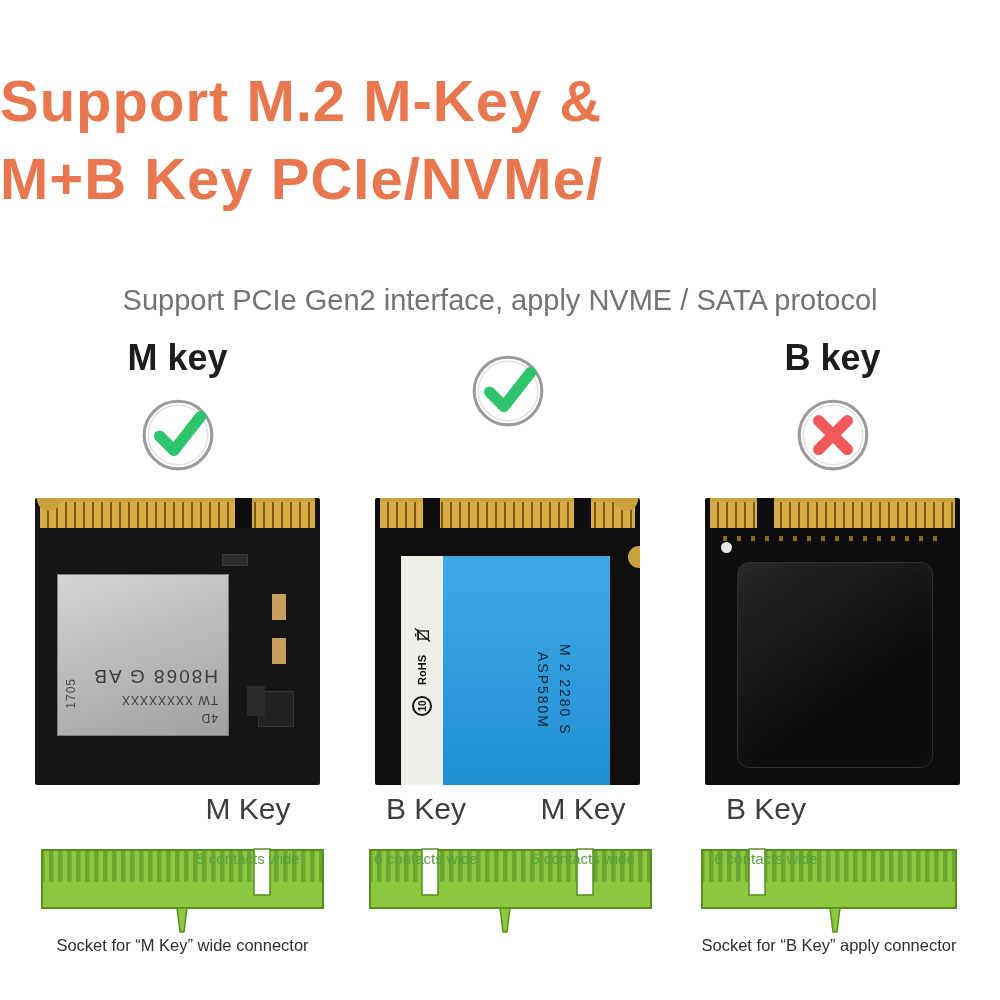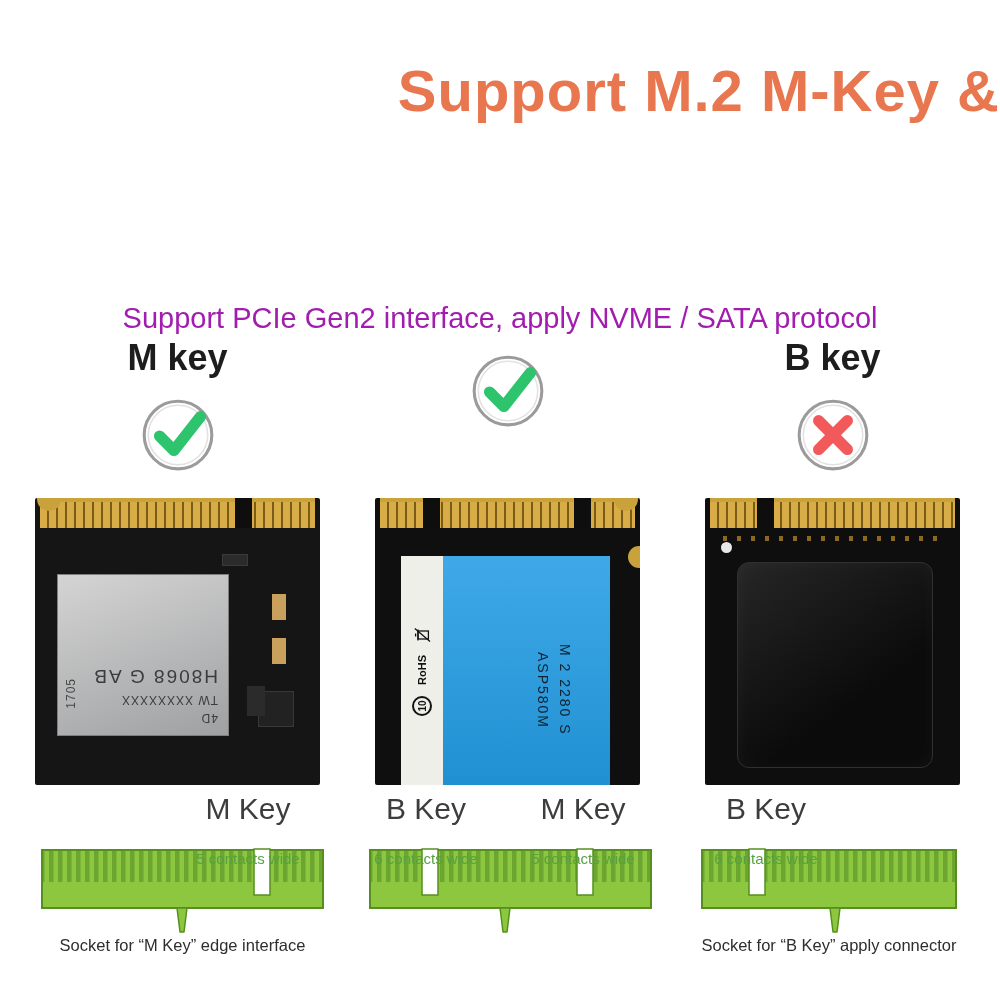--- a/index.html
+++ b/index.html
@@ -3,28 +3,28 @@
 <meta charset="utf-8">
 <style>
   * { margin:0; padding:0; box-sizing:border-box; }
   html,body { background:#fff; }
   .canvas {
     position:relative; width:1000px; height:1000px; background:#fff;
     font-family:"Liberation Sans", sans-serif; overflow:hidden;
   }
 
   
-  .title { position:absolute; top:52px; left:0; right:0; text-align:right; }
+  .title { position:absolute; top:62px; left:0; right:0; text-align:left; }
   .title-line {
     font-size:58px; line-height:78px; font-weight:600;
     color:var(--accent, #E8764E); letter-spacing:1px;
   }
   .subtitle {
-    position:absolute; top:302px; left:0; right:0; text-align:center;
-    font-size:29px; color:#a21caf;
+    position:absolute; top:284px; left:0; right:0; text-align:center;
+    font-size:29px; color:#737373;
   }
 
   
   .topcol { position:absolute; top:336px; text-align:center; }
   .topcol-1 { left:35px;  width:285px; }
   .topcol-2 { left:375px; width:265px; }
   .topcol-3 { left:705px; width:255px; }
   .col-header { font-size:36px; font-weight:700; color:#1d1d1d; line-height:44px; }
   .status-icon { display:block; margin:12px auto 0; }
   .check-path { stroke:var(--check-green, #2EC46D); }
@@ -115,20 +115,21 @@
   .conn { display:block; }
   .caption { margin-top:2px; text-align:center; font-size:16.5px; color:#2e2e2e; }
 </style>
 </head>
 <body>
 
 <div class="canvas">
 
   <div class="title">
     <div class="title-line">Support M.2 M-Key &amp;</div>
+    <div class="title-line">M+B Key PCIe/NVMe/</div>
   </div>
   <div class="subtitle">Support PCIe Gen2 interface, apply NVME / SATA protocol</div>
 
   <div class="topcol topcol-1">
     <div class="col-header">M key</div>
     <svg class="status-icon" width="82" height="82" viewBox="0 0 80 80">
       <circle cx="40" cy="42" r="33" fill="#fff" stroke="#9b9b9b" stroke-width="3"></circle>
       <circle cx="40" cy="42" r="29" fill="none" stroke="#e2e2e2" stroke-width="1.5"></circle>
       <path class="check-path" d="M22 43 L36 57 L62 24" fill="none" stroke-width="11" stroke-linecap="round" stroke-linejoin="round"></path>
     </svg>
@@ -214,21 +215,21 @@
           <rect width="9" height="34" fill="#8DC63F"></rect>
           <rect width="4.5" height="34" fill="#6CA52F"></rect>
         </pattern>
       </defs>
       <rect x="2" y="4" width="281" height="58" fill="#8DC63F"></rect>
       <rect x="2" y="4" width="281" height="32" fill="url(#p1)"></rect>
       <rect x="2" y="4" width="281" height="58" fill="none" stroke="#55901F" stroke-width="2"></rect>
       <rect x="214" y="3" width="16" height="46" fill="#ffffff" stroke="#55901F" stroke-width="1.5"></rect>
       <polygon points="137,62 147,62 144,86 140,86" fill="#8DC63F" stroke="#55901F" stroke-width="1.5" stroke-linejoin="round"></polygon>
     </svg>
-    <div class="caption">Socket for “M Key” edge interface</div>
+    <div class="caption">Socket for “M Key” wide connector</div>
   </div>
 
   <div class="botcol botcol-2">
     <div class="key-labels">
       <div class="kl kl-b">
         <div class="key-name">B Key</div>
         <div class="contacts">6 contacts wide</div>
       </div>
       <div class="kl kl-c">
         <div class="key-name">M Key</div>

